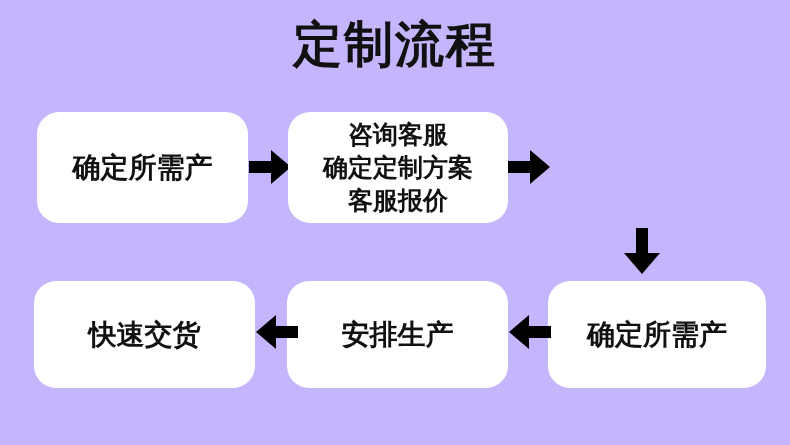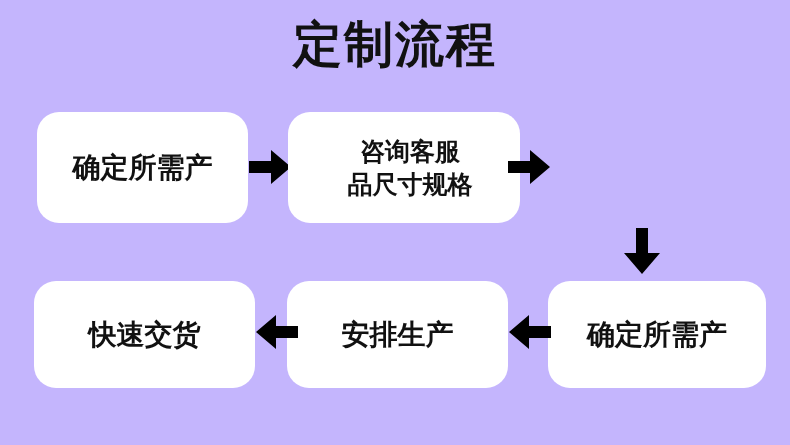--- a/index.html
+++ b/index.html
@@ -48,21 +48,21 @@
     display: block;
     white-space: nowrap;
   }
   
   .node-1 {
     left: 37px; top: 112px; width: 211px; height: 111px;
     font-size: 28px; line-height: 38px;
   }
   .node-2 {
     left: 288px; top: 112px; width: 220px; height: 111px;
-    font-size: 25px; line-height: 33px; padding-left: 12px;
+    font-size: 25px; line-height: 33px;
   }
   .node-3 {
     left: 545px; top: 112px; width: 220px; height: 111px;
     font-size: 26px; line-height: 38px;
   }
   
   .node-4 {
     left: 548px; top: 281px; width: 218px; height: 107px;
     font-size: 28px; line-height: 38px;
   }
@@ -97,21 +97,22 @@
   </div>
 
   <div class="arrow arrow-r1">
     <svg width="42" height="34" viewBox="0 0 42 34">
       <polygon points="0,11 22,11 22,0 42,17 22,34 22,23 0,23" fill="#000000"></polygon>
     </svg>
   </div>
 
   <div class="node node-2">
     <span class="line">咨询客服</span>
-    <span class="line">品尺寸规格</span>
+    <span class="line">确定定制方案</span>
+    <span class="line">客服报价</span>
   </div>
 
   <div class="arrow arrow-r2">
     <svg width="42" height="34" viewBox="0 0 42 34">
       <polygon points="0,11 22,11 22,0 42,17 22,34 22,23 0,23" fill="#000000"></polygon>
     </svg>
   </div>
 
 
   <div class="arrow arrow-down">

